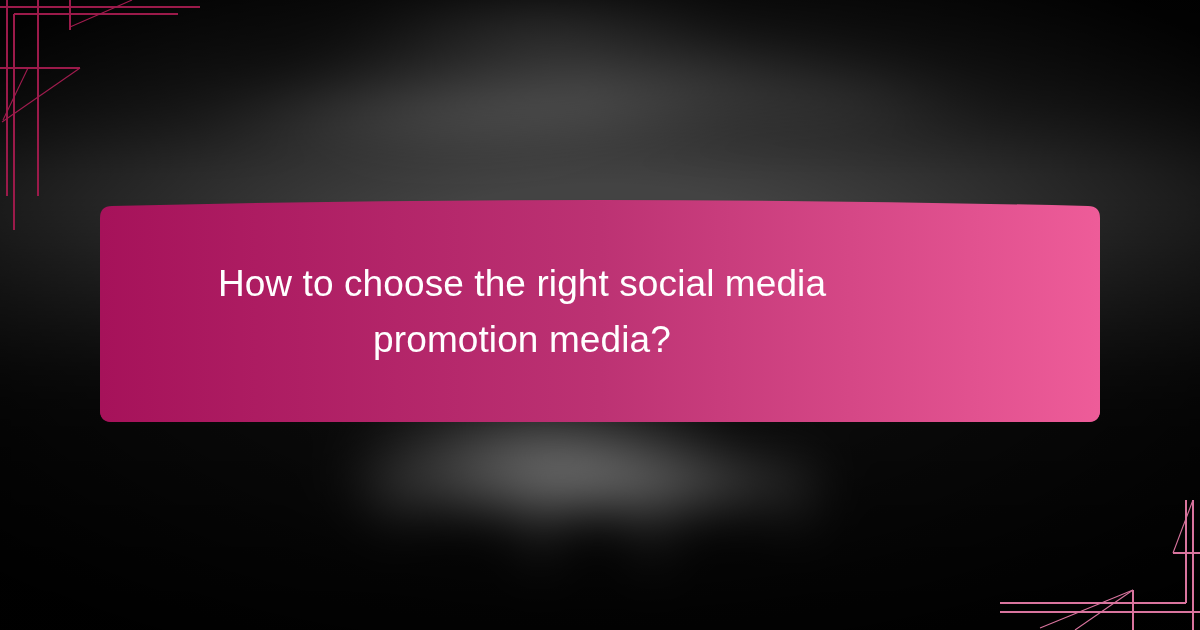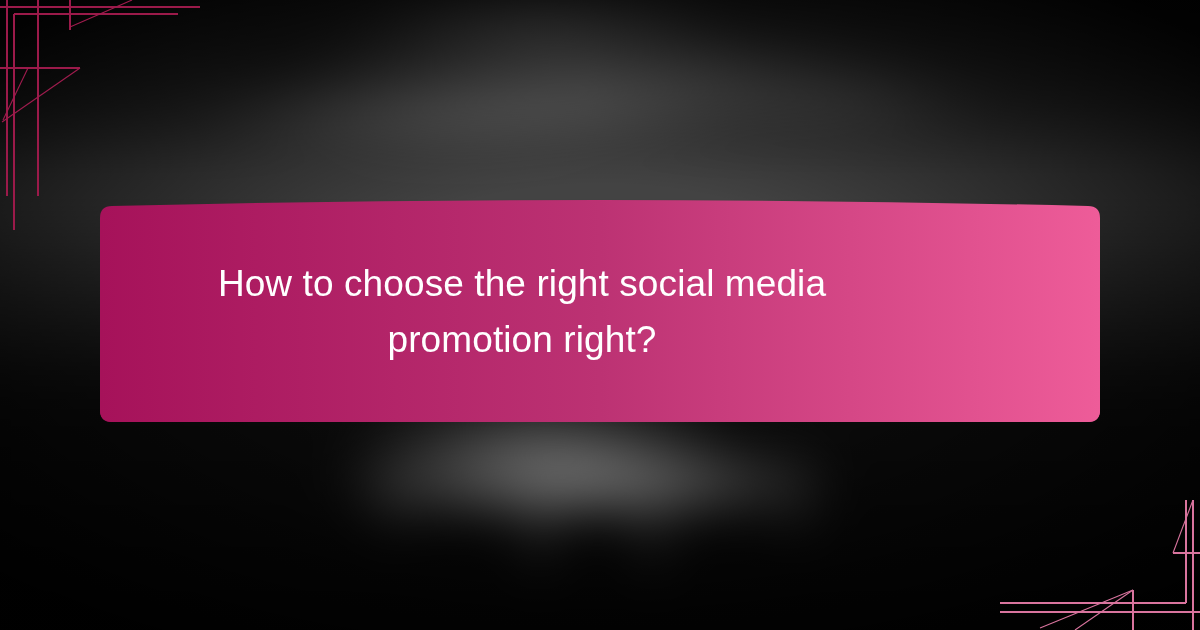--- a/index.html
+++ b/index.html
@@ -164,17 +164,17 @@
       <path d="M 0 218
                Q 0 230 12 230
                L 988 230
                Q 1000 230 1000 218
                L 1000 214
                Q 500 242 0 214 Z" fill="url(#bannerGrad)"></path>
     </svg>
 
     <div class="banner-text">
       <div class="banner-line">How to choose the right social media</div>
-      <div class="banner-line">promotion right?</div>
+      <div class="banner-line">promotion media?</div>
     </div>
   </div>
 
 </div>
 
 </body></html>

